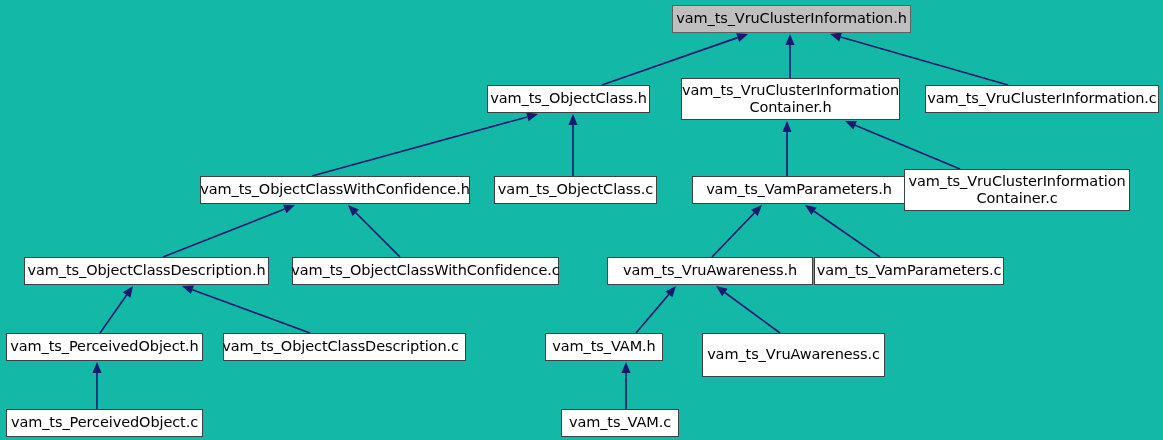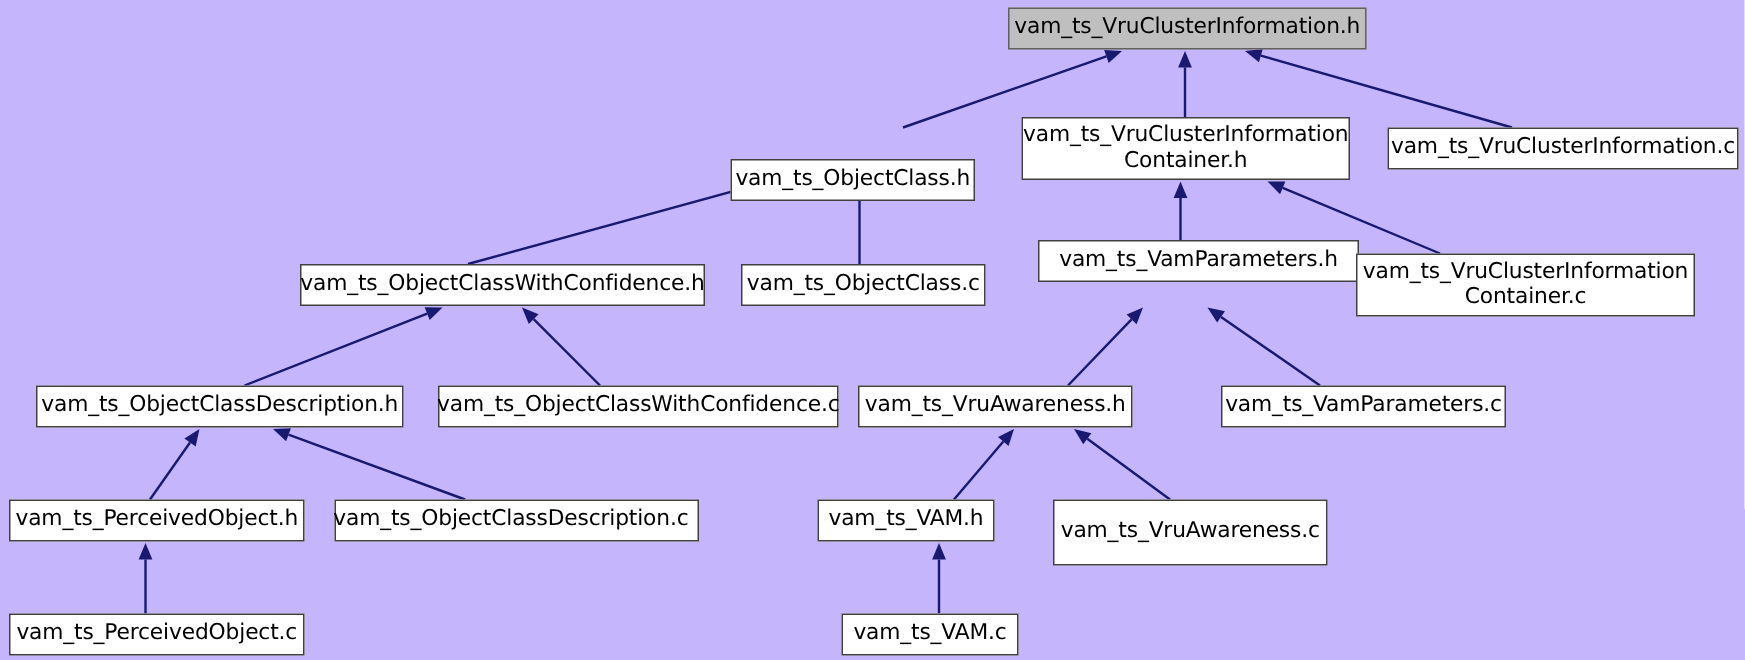--- a/index.html
+++ b/index.html
@@ -5,21 +5,21 @@
 <style>
   html, body {
     margin: 0;
     padding: 0;
     background: #ffffff;
   }
   #graph {
     position: relative;
     width: 1163px;
     height: 440px;
-    background: #c4b5fd;
+    background: #14b8a6;
     font-family: "DejaVu Sans", "Liberation Sans", sans-serif;
     overflow: hidden;
   }
   #edge-layer {
     position: absolute;
     left: 0;
     top: 0;
     width: 1163px;
     height: 440px;
     pointer-events: none;
@@ -85,32 +85,32 @@
       <polygon points="676,286 672.3737762677889,297.3582789824845 665.3676138825873,291.3955875908236" fill="#191970"></polygon>
       <line x1="780" y1="333" x2="724.8660487244398" y2="292.5110045320104" stroke="#191970" stroke-width="1.6"></line>
       <polygon points="716,286 727.588832437826,288.8033841563356 722.1432650110536,296.21862490768524" fill="#191970"></polygon>
       <line x1="97" y1="409" x2="97" y2="373" stroke="#191970" stroke-width="1.6"></line>
       <polygon points="97,362 101.6,373 92.4,373" fill="#191970"></polygon>
       <line x1="626" y1="409" x2="626" y2="373" stroke="#191970" stroke-width="1.6"></line>
       <polygon points="626,362 630.6,373 621.4,373" fill="#191970"></polygon>
     </svg>
   <div id="node-layer">
       <div class="node root" style="left: 672px; top: 5px; width: 239px; height: 28px;"><span class="node-label">vam_ts_VruClusterInformation.h</span></div>
-      <div class="node" style="left: 487px; top: 85px; width: 163px; height: 28px; margin-top: 21px;"><span class="node-label">vam_ts_ObjectClass.h</span></div>
+      <div class="node" style="left: 487px; top: 85px; width: 163px; height: 28px;"><span class="node-label">vam_ts_ObjectClass.h</span></div>
       <div class="node" style="left: 681px; top: 78px; width: 219px; height: 42px;"><span class="node-label">vam_ts_VruClusterInformation
 Container.h</span></div>
       <div class="node" style="left: 925px; top: 85px; width: 234px; height: 28px;"><span class="node-label">vam_ts_VruClusterInformation.c</span></div>
       <div class="node" style="left: 200px; top: 176px; width: 270px; height: 28px; align-items: center;"><span class="node-label">vam_ts_ObjectClassWithConfidence.h</span></div>
       <div class="node" style="left: 494px; top: 176px; width: 163px; height: 28px;"><span class="node-label">vam_ts_ObjectClass.c</span></div>
-      <div class="node" style="left: 692px; top: 160px; width: 214px; height: 28px;"><span class="node-label">vam_ts_VamParameters.h</span></div>
+      <div class="node" style="left: 692px; top: 176px; width: 214px; height: 28px;"><span class="node-label">vam_ts_VamParameters.h</span></div>
       <div class="node" style="left: 904px; top: 169px; width: 226px; height: 42px;"><span class="node-label">vam_ts_VruClusterInformation
 Container.c</span></div>
       <div class="node" style="left: 24px; top: 257px; width: 245px; height: 28px;"><span class="node-label">vam_ts_ObjectClassDescription.h</span></div>
       <div class="node" style="left: 292px; top: 257px; width: 267px; height: 28px;"><span class="node-label">vam_ts_ObjectClassWithConfidence.c</span></div>
-      <div class="node" style="left: 572px; top: 257px; width: 183px; height: 28px; align-items: center;"><span class="node-label">vam_ts_VruAwareness.h</span></div>
+      <div class="node" style="left: 607px; top: 257px; width: 206px; height: 28px; align-items: center;"><span class="node-label">vam_ts_VruAwareness.h</span></div>
       <div class="node" style="left: 814px; top: 257px; width: 190px; height: 28px;"><span class="node-label">vam_ts_VamParameters.c</span></div>
       <div class="node" style="left: 6px; top: 333px; width: 197px; height: 28px;"><span class="node-label">vam_ts_PerceivedObject.h</span></div>
       <div class="node" style="left: 223px; top: 333px; width: 243px; height: 28px; justify-content: flex-end;"><span class="node-label">vam_ts_ObjectClassDescription.c</span></div>
       <div class="node" style="left: 545px; top: 333px; width: 118px; height: 28px;"><span class="node-label">vam_ts_VAM.h</span></div>
       <div class="node" style="left: 702px; top: 333px; width: 183px; height: 44px;"><span class="node-label">vam_ts_VruAwareness.c</span></div>
       <div class="node" style="left: 6px; top: 409px; width: 197px; height: 28px;"><span class="node-label">vam_ts_PerceivedObject.c</span></div>
       <div class="node" style="left: 561px; top: 409px; width: 118px; height: 28px; justify-content: center;"><span class="node-label">vam_ts_VAM.c</span></div>
     </div>
 </div>
 

